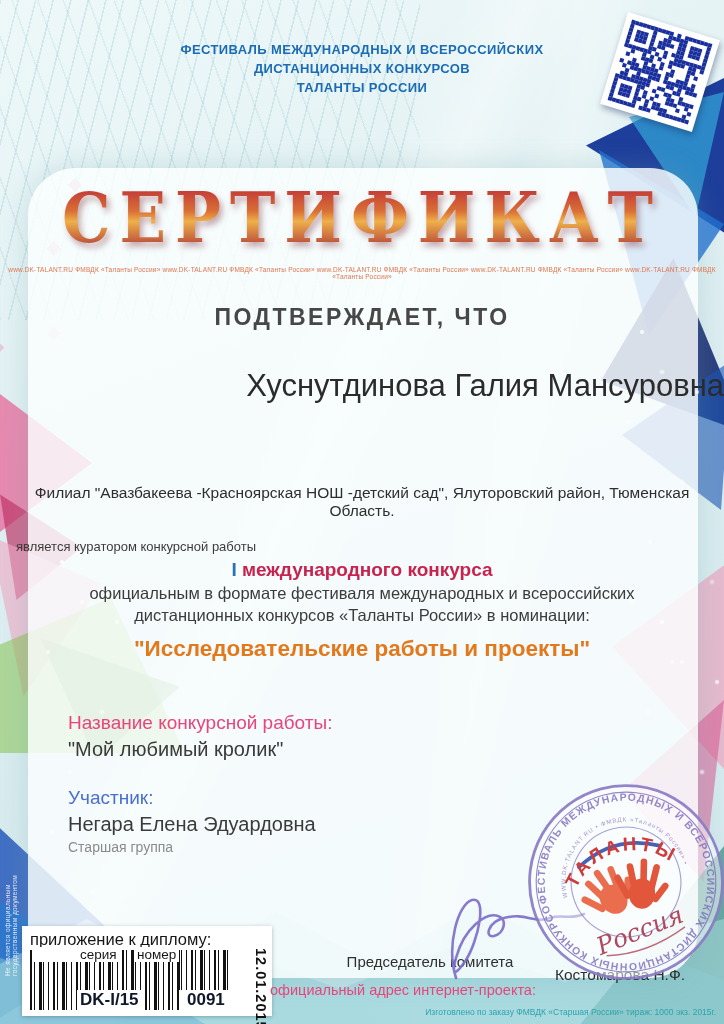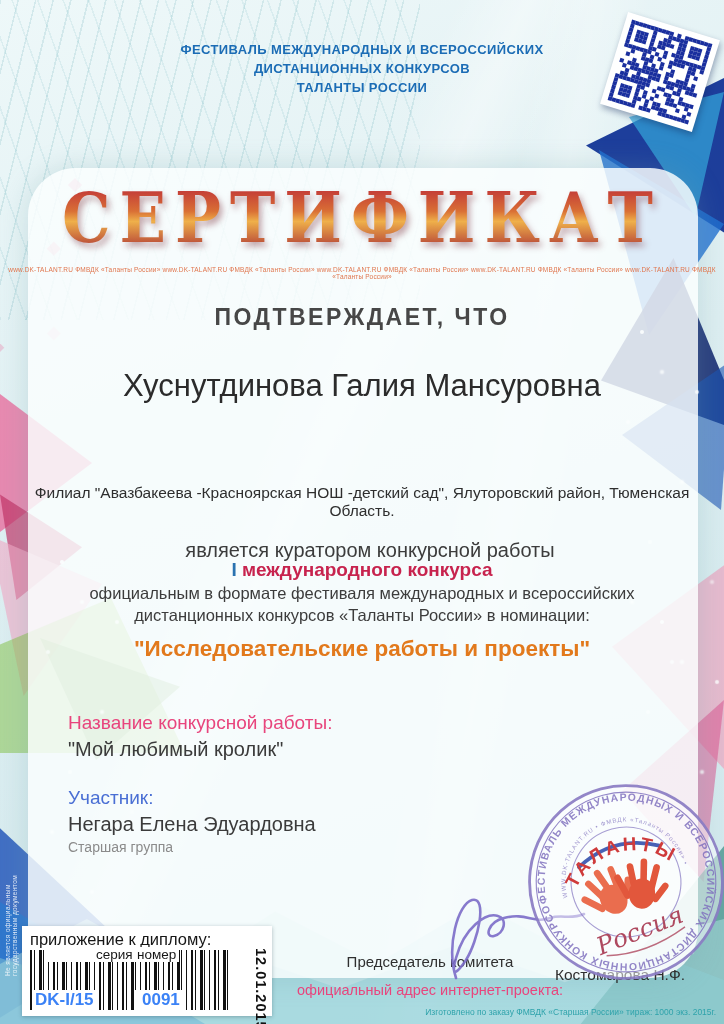--- a/index.html
+++ b/index.html
@@ -56,55 +56,55 @@
   
   .title{position:absolute;top:182px;left:0;right:0;text-align:center;
          font-family:"DejaVu Serif",serif;font-weight:bold;font-size:61px;letter-spacing:9px;
          background:linear-gradient(180deg,#b71f3a 0%,#d96f35 42%,#efb04a 55%,#9e1830 100%);
          -webkit-background-clip:text;background-clip:text;color:transparent;
          filter:drop-shadow(3px 4px 3px rgba(110,25,40,.38));transform:scaleY(1.12);}
   .subline{position:absolute;top:266px;left:0;right:0;text-align:center;font-size:6.5px;
            color:#e0764e;letter-spacing:.2px;}
   .confirms{position:absolute;top:304px;left:0;right:0;text-align:center;font-size:23px;
             letter-spacing:2.5px;color:#474747;font-weight:600;}
-  .recipient{position:absolute;top:368px;left:0;right:0;text-align:center;font-size:31px;color:#2b2b2b;}
+  .recipient{position:absolute;top:368px;left:0;right:0;text-align:right;font-size:31px;color:#2b2b2b;}
   .role{position:absolute;top:430px;left:0;right:0;text-align:center;font-size:18px;color:#333;}
   .institution{position:absolute;top:484px;left:0;right:0;text-align:center;font-size:15.5px;color:#2e2e2e;}
-  .curator{position:absolute;top:539px;left:16px;right:0;text-align:center;font-size:20px;color:#3c3c3c;}
+  .curator{position:absolute;top:539px;left:16px;right:0;text-align:left;font-size:13px;color:#3c3c3c;}
   .contest{position:absolute;top:559px;left:0;right:0;text-align:center;font-size:19px;font-weight:bold;}
   .contest .pfx{color:#2a72b0;} .contest .cname{color:#c7234e;}
   .fmt1{position:absolute;top:584px;left:0;right:0;text-align:center;font-size:16.5px;color:#3c3c3c;}
   .fmt2{position:absolute;top:606px;left:0;right:0;text-align:center;font-size:16.5px;color:#3c3c3c;}
   .nomination{position:absolute;top:636px;left:0;right:0;text-align:center;font-size:22.5px;font-weight:bold;color:#e2791c;}
   .work-label{position:absolute;left:68px;top:712px;font-size:19px;color:#e8457d;}
   .work-value{position:absolute;left:68px;top:738px;font-size:20px;color:#3b3b3b;}
   .part-label{position:absolute;left:68px;top:787px;font-size:19px;color:#4a6fd4;}
   .part-name{position:absolute;left:68px;top:813px;font-size:20px;color:#3b3b3b;}
   .part-group{position:absolute;left:68px;top:839px;font-size:14px;color:#8b8b8b;}
   
   .attach{position:absolute;left:22px;top:926px;width:250px;height:90px;background:#fff;
           box-shadow:0 1px 4px rgba(40,70,80,.35);padding:4px 6px 4px 8px;box-sizing:border-box;}
   .att-title{font-size:16.5px;color:#161616;}
   .bc-wrap{position:absolute;left:8px;top:24px;width:202px;height:60px;
      background:repeating-linear-gradient(90deg,#111 0 2px,#fff 2px 4px,#111 4px 5px,#fff 5px 9px,
        #111 9px 12px,#fff 12px 13px,#111 13px 14px,#fff 14px 18px,#111 18px 19px,#fff 19px 23px);}
   .att-lab{position:absolute;top:-3px;background:#fff;font-size:13.5px;color:#161616;padding:0 3px;}
-  .lab-ser{left:18px;padding-left:48px;} .lab-num{left:104px;}
-  .att-val{position:absolute;bottom:0;background:#fff;font-size:17px;font-weight:bold;color:#3b82f6;padding:0 3px;}
+  .lab-ser{left:2px;padding-left:48px;} .lab-num{left:104px;}
+  .att-val{position:absolute;bottom:0;background:#fff;font-size:17px;font-weight:bold;color:#0f172a;padding:0 3px;margin-left:45px;}
   .val-ser{left:2px;} .val-num{left:104px;padding-left:8px;}
   .att-date{position:absolute;right:3px;top:22px;height:66px;writing-mode:vertical-rl;
             font-size:14.5px;font-weight:bold;color:#111;letter-spacing:1px;}
   .side-note{position:absolute;left:4px;top:846px;height:130px;writing-mode:vertical-rl;
              transform:rotate(180deg);font-size:6.5px;color:rgba(255,255,255,.85);letter-spacing:.4px;}
   
   .committee{position:absolute;left:296px;top:952px;width:268px;text-align:center;
              font-size:15px;line-height:20px;color:#2f2f2f;}
   .signer{position:absolute;left:530px;top:966px;width:180px;text-align:center;font-size:15.5px;color:#2f2f2f;}
   .sig-svg{position:absolute;left:438px;top:886px;width:160px;height:100px;}
-  .site-label{position:absolute;left:270px;top:982px;width:320px;text-align:center;font-size:14.5px;color:#e8457d;}
+  .site-label{position:absolute;left:270px;top:982px;width:320px;font-size:14.5px;color:#e8457d;}
   .site-url{position:absolute;left:270px;top:1061px;width:320px;text-align:center;font-size:14px;color:#ef6a9a;letter-spacing:.5px;}
   .print-note{position:absolute;right:8px;top:1007px;font-size:8.5px;color:#2fa3ab;}
   .stamp{position:absolute;left:522px;top:778px;width:208px;height:208px;transform:rotate(-15deg);opacity:.92;}
 </style>
 </head>
 <body>
 
 <div class="page">
 
   <div>

